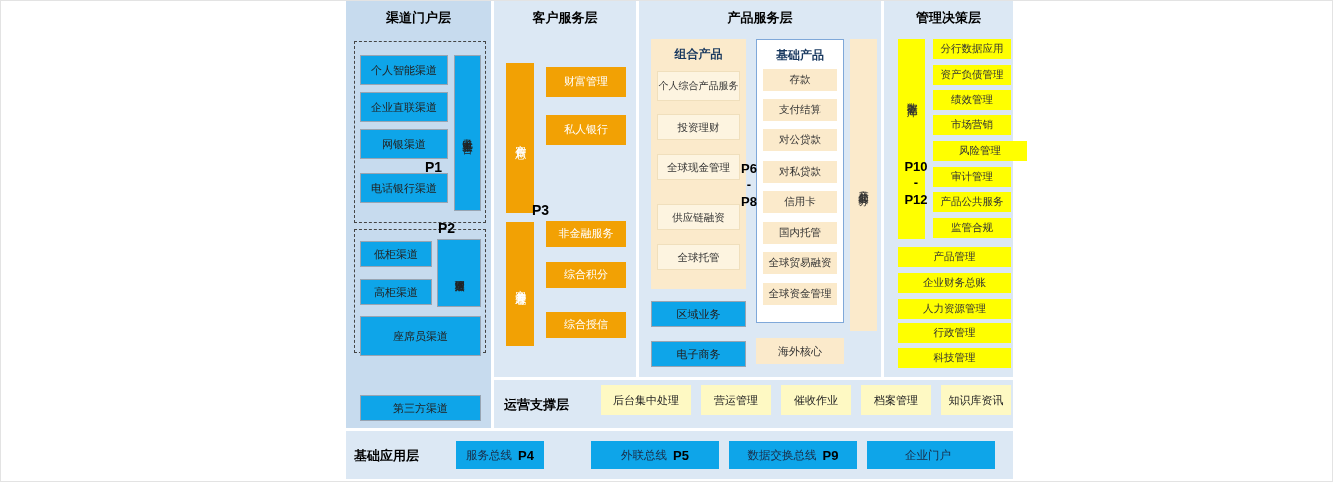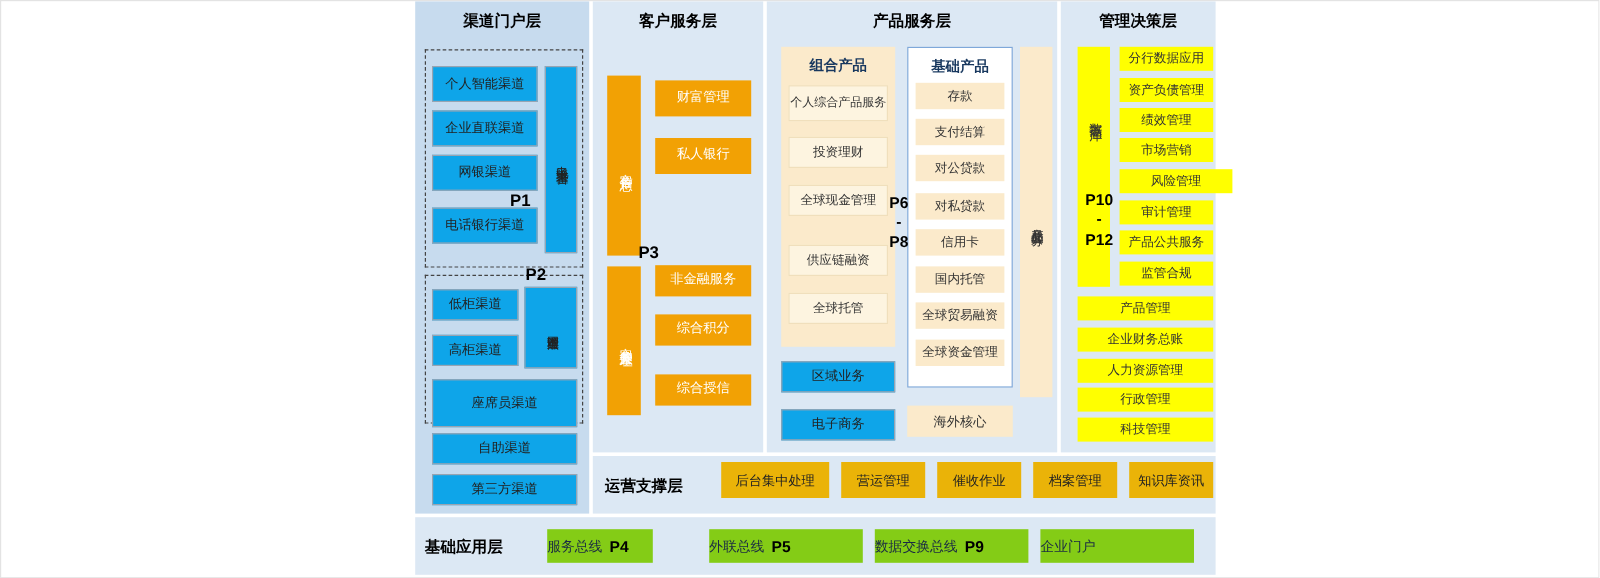--- a/index.html
+++ b/index.html
@@ -40,26 +40,26 @@
   .white-panel{position:absolute;box-sizing:border-box;background:#ffffff;border:1px solid #7fa8d9;}
   .subhdr{
     position:absolute;left:0;width:100%;text-align:center;font-size:12px;
     font-weight:bold;color:#17375e;
   }
   .ybox{
     position:absolute;box-sizing:border-box;background:#ffff00;color:#333;
     display:flex;align-items:center;justify-content:center;font-size:10.5px;text-align:center;
   }
   .gbox{
-    position:absolute;box-sizing:border-box;background:#eab308;color:#222;
+    position:absolute;box-sizing:border-box;background:#fef9c3;color:#222;
     display:flex;align-items:center;justify-content:center;font-size:11px;text-align:left;
   }
   .bluebox{
-    position:absolute;box-sizing:border-box;background:#84cc16;color:#1a2a44;
-    display:flex;align-items:center;font-size:11.5px;gap:6px;
+    position:absolute;box-sizing:border-box;background:#0ea5e9;color:#1a2a44;
+    display:flex;align-items:center;justify-content:center;font-size:11.5px;gap:6px;
   }
   .bluebox .pbold{font-weight:bold;color:#000;font-size:13px;}
   .vwrap{display:flex;align-items:center;justify-content:center;}
   .vtext{
     writing-mode:vertical-rl;text-orientation:upright;letter-spacing:1px;
     line-height:1.05;white-space:nowrap;
   }
   .plabel{
     position:absolute;font-size:14px;font-weight:bold;color:#000;z-index:5;
   }
@@ -90,21 +90,20 @@
 
   <div class="dashed" style="left:353px;top:228px;width:132px;height:124px"></div>
   <div class="wbox" style="left:359px;top:240px;width:72px;height:26px">低柜渠道</div>
   <div class="wbox" style="left:359px;top:278px;width:72px;height:26px">高柜渠道</div>
   <div class="wbox vwrap" style="left:436px;top:238px;width:44px;height:68px">
     <span class="vtext" style="font-size:10px;letter-spacing:0">网点渠道管理</span>
   </div>
   <div class="plabel" style="left:437px;top:219px">P2</div>
   <div class="wbox" style="left:359px;top:315px;width:121px;height:40px">座席员渠道</div>
 
-  <div class="wbox" style="left:359px;top:360px;width:121px;height:26px">自助渠道</div>
   <div class="wbox" style="left:359px;top:394px;width:121px;height:26px">第三方渠道</div>
 
   <div class="panel" style="left:493px;top:0;width:142px;height:376px">
     <div class="layer-title">客户服务层</div>
   </div>
   <div class="obox vwrap" style="left:505px;top:62px;width:28px;height:150px">
     <span class="vtext">客户信息</span>
   </div>
   <div class="obox" style="left:545px;top:66px;width:80px;height:30px">财富管理</div>
   <div class="obox" style="left:545px;top:114px;width:80px;height:30px">私人银行</div>

